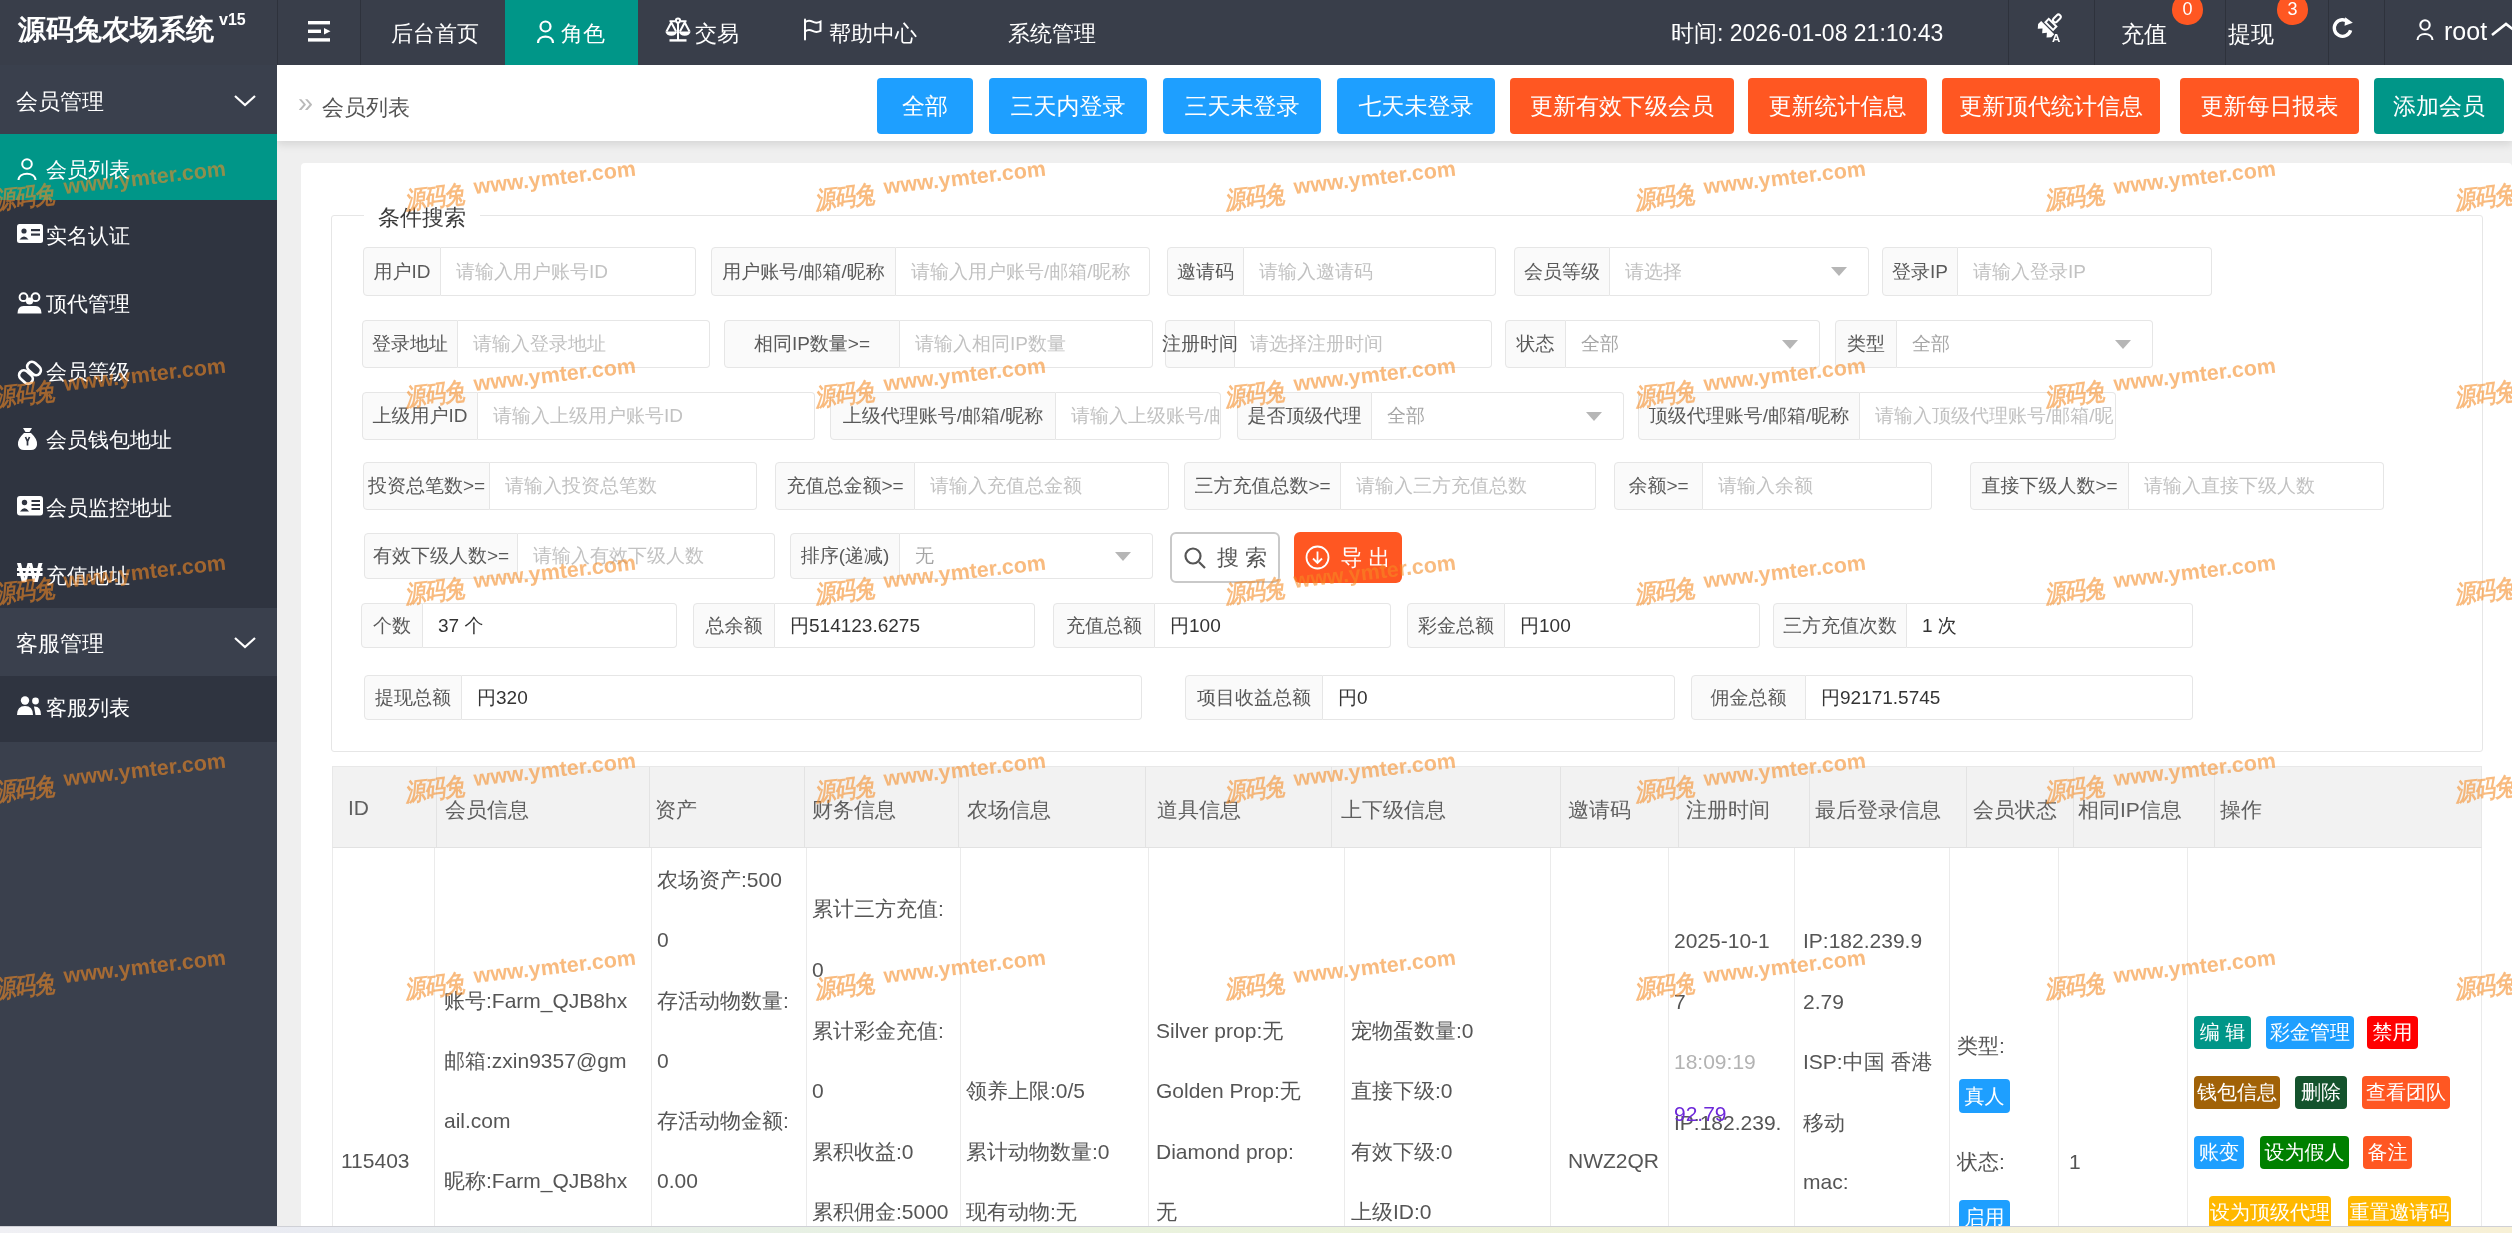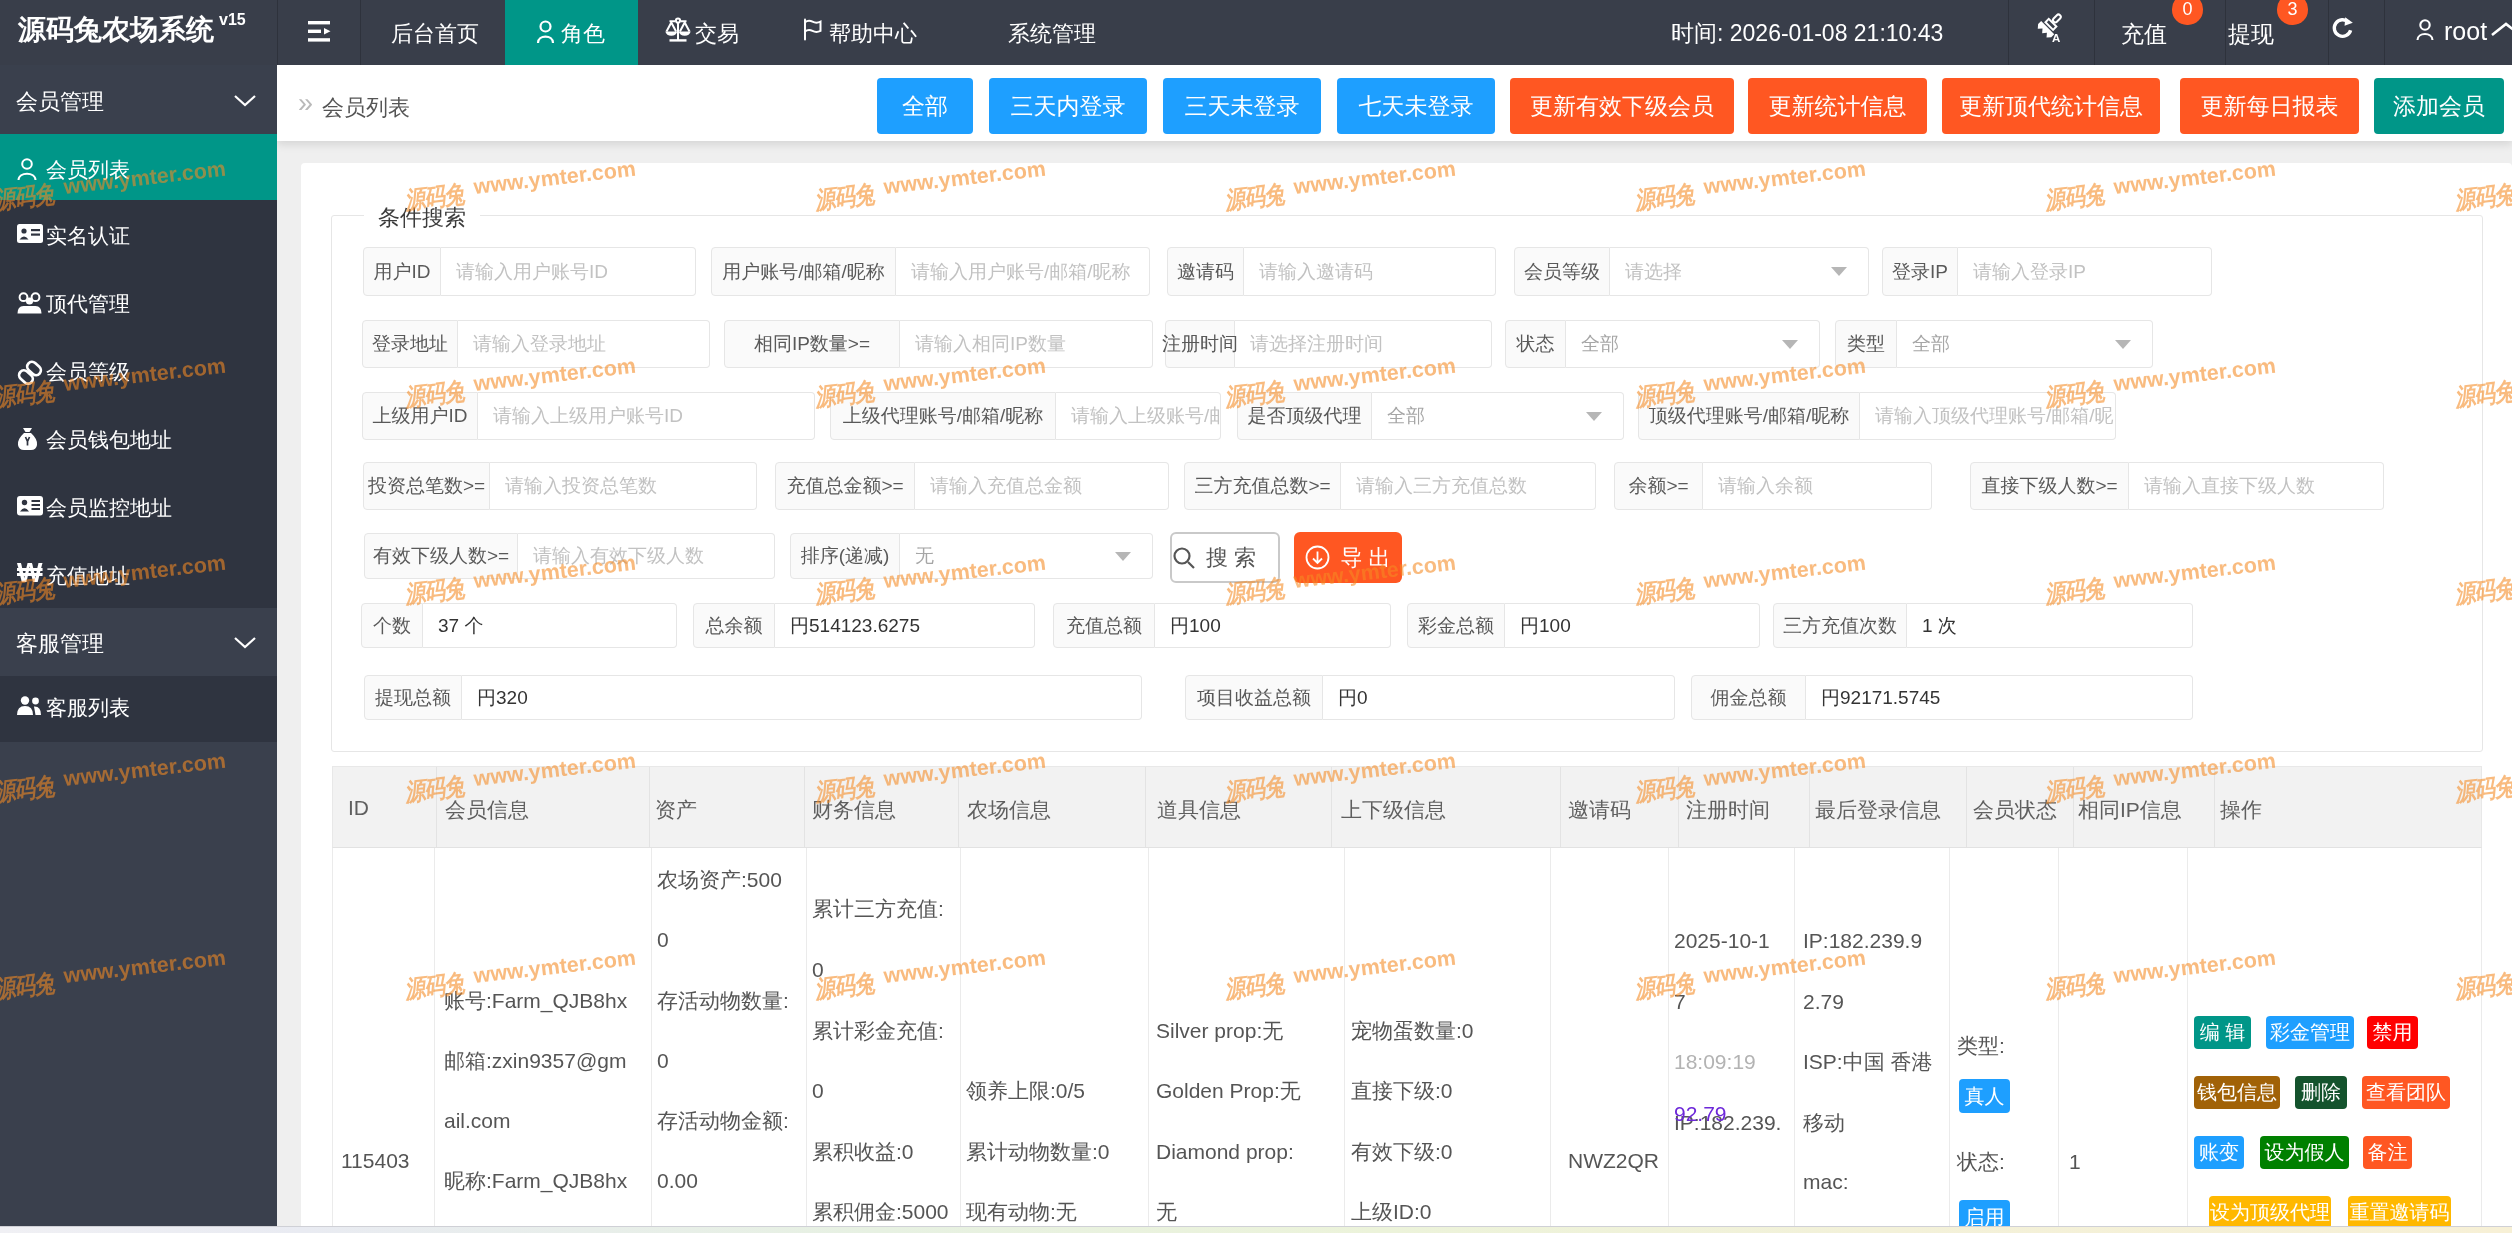--- a/index.html
+++ b/index.html
@@ -250,21 +250,21 @@
   </div>
 <div class="lbl" style="left:364px;top:533px;width:154px;height:46px;">有效下级人数&gt;=</div>
 <div class="inp" style="left:518px;top:533px;width:257px;height:46px;">
     <span class="">请输入有效下级人数</span>
   </div>
 <div class="lbl" style="left:790px;top:533px;width:110px;height:46px;">排序(递减)</div>
 <div class="inp" style="left:900px;top:533px;width:253px;height:46px;">
     <span class="val2">无</span>
   </div>
 <div class="tri" style="left:1115px;top:552px;"></div>
-<div class="abs" style="left:1170px;top:532px;width:110px;height:51px;background:#fff;border:2px solid #c9c9c9;border-radius:6px;display:flex;align-items:center;justify-content:flex-start;color:#555;font-size:22px;">
+<div class="abs" style="left:1170px;top:532px;width:110px;height:51px;background:#fff;border:2px solid #c9c9c9;border-radius:6px;display:flex;align-items:center;justify-content:center;color:#555;font-size:22px;">
 <svg width="24" height="24" fill="none" stroke="#555" stroke-width="2.2" style="margin-right:10px;">
       <circle cx="10" cy="10" r="7.5"></circle>
       <path d="M16,16 L22,22"></path>
     </svg>搜 索</div>
 <div class="abs" style="left:1294px;top:532px;width:108px;height:51px;background:#ff5722;border-radius:6px;display:flex;align-items:center;justify-content:center;color:#fff;font-size:22px;">
 <svg width="25" height="25" fill="none" stroke="#fff" stroke-width="1.8" style="margin-right:10px;">
       <circle cx="12.5" cy="12.5" r="11"></circle>
       <path d="M12.5,6.5 v11 M8,13.5 l4.5,4.5 4.5,-4.5"></path>
     </svg>导 出</div>
 <div class="lbl" style="left:361px;top:603px;width:62px;height:45px;">个数</div>

